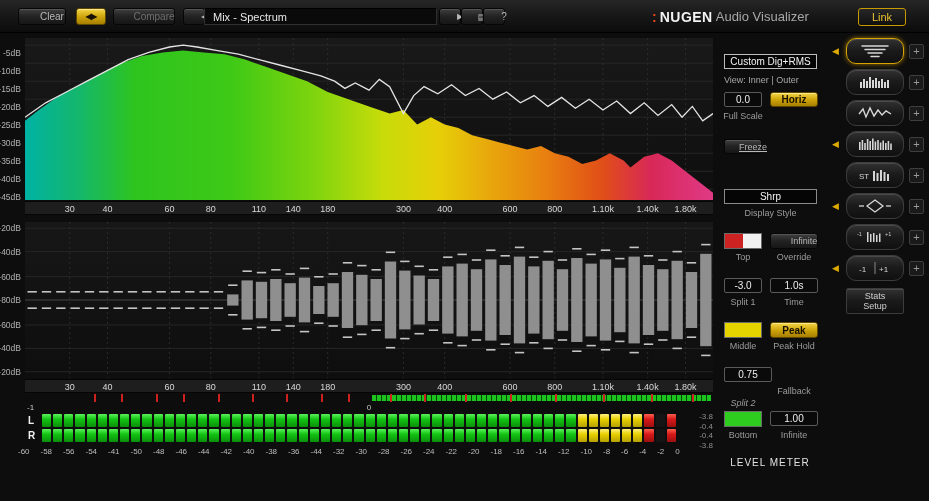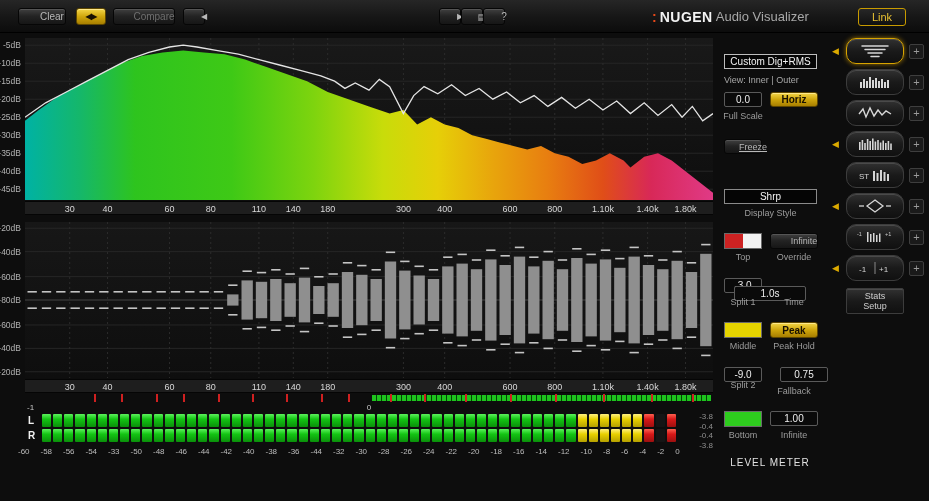--- a/index.html
+++ b/index.html
@@ -31,21 +31,21 @@
   #logo{left:652px;top:7px;height:19px;position:absolute;display:flex;align-items:center;gap:3px;}
   #logo .dots{color:#e84818;font-weight:bold;font-size:14px;}
   #logo .brand{color:#f2f2f2;font-weight:bold;font-size:14px;letter-spacing:.5px;}
   #logo .suffix{color:#a8a8a8;font-size:13px;}
   #btn-link{left:858px;top:8px;width:48px;height:18px;position:absolute;
     background:linear-gradient(180deg,#272727,#101010);border:1px solid #c89b00;border-radius:3px;
     color:#e8c132;font-size:11px;display:flex;align-items:center;justify-content:center;}
 
   
   .fill-svg{position:absolute;left:0;top:0;width:100%;height:100%;display:block;}
-  #spec-ylab{position:absolute;left:0;top:38px;width:24px;height:162px;}
+  #spec-ylab{position:absolute;left:0;top:46px;width:24px;height:162px;}
   #spec-plot{position:absolute;left:25px;top:38px;width:688px;height:162px;
     background:linear-gradient(180deg,#191919,#0e0e0e);}
   #freq-top{position:absolute;left:25px;top:201px;width:688px;height:14px;background:#1e1e1e;
     border-top:1px solid #050505;border-bottom:1px solid #050505;}
   #hist-ylab{position:absolute;left:0;top:222px;width:24px;height:156px;}
   #hist-plot{position:absolute;left:25px;top:222px;width:688px;height:156px;
     background:linear-gradient(180deg,#171717,#0e0e0e);}
   #freq-bot{position:absolute;left:25px;top:379px;width:688px;height:14px;background:#1e1e1e;
     border-top:1px solid #050505;border-bottom:1px solid #050505;}
   .axis-y-label{position:absolute;right:3px;transform:translateY(-50%);font-size:8.5px;color:#b2b2b2;white-space:nowrap;}
@@ -88,30 +88,30 @@
   #btn-horiz{left:770px;top:92px;width:48px;height:15px;position:absolute;}
   #fs-label{left:720px;top:111px;width:46px;}
   #btn-freeze{left:724px;top:139px;width:38px;height:15px;position:absolute;font-size:9px;text-decoration:underline;}
   #style-sel{left:724px;top:189px;width:93px;height:15px;border-color:#8a8a8a;}
   #style-label{left:724px;top:208px;width:93px;}
   #sw-top{left:724px;top:233px;width:38px;height:16px;}
   #btn-infinite{left:770px;top:233px;width:48px;height:16px;position:absolute;font-size:9px;}
   #top-label{left:724px;top:252px;width:38px;}
   #override-label{left:768px;top:252px;width:52px;}
   #split1-value{left:724px;top:278px;width:38px;height:15px;}
-  #time-value{left:734px;top:278px;width:72px;height:15px;margin-top:8px;}
+  #time-value{left:770px;top:278px;width:48px;height:15px;}
   #split1-label{left:720px;top:297px;width:46px;}
   #time-label{left:770px;top:297px;width:48px;}
   #sw-mid{left:724px;top:322px;width:38px;height:16px;}
   #btn-peak{left:770px;top:322px;width:48px;height:16px;position:absolute;}
   #middle-label{left:724px;top:341px;width:38px;}
   #peakhold-label{left:766px;top:341px;width:56px;}
   #split2-value{left:724px;top:367px;width:38px;height:15px;}
-  #fallback-value{left:780px;top:367px;width:48px;height:15px;}
-  #split2-label{left:720px;top:380px;width:46px;}
+  #fallback-value{left:724px;top:367px;width:48px;height:15px;}
+  #split2-label{left:720px;top:398px;width:46px;font-style:italic;}
   #fallback-label{left:770px;top:386px;width:48px;}
   #sw-bot{left:724px;top:411px;width:38px;height:16px;}
   #response-value{left:770px;top:411px;width:48px;height:15px;}
   #bottom-label{left:724px;top:430px;width:38px;}
   #response-label{left:766px;top:430px;width:56px;}
   #lm-title{left:718px;top:457px;width:104px;position:absolute;text-align:center;color:#e2e2e2;
     font-size:10px;letter-spacing:1px;}
 
   
   #preset-col{position:absolute;left:830px;top:38px;width:96px;}
@@ -135,20 +135,21 @@
 
   <div id="toolbar">
     <div class="tb btn-dark" id="btn-clear">Clear</div>
     <div class="tb btn-yellow" id="btn-ab">
       <span>◀▶</span>
     </div>
     <div class="tb btn-dark dim" id="btn-compare">Compare</div>
     <div class="tb btn-dark" id="btn-prev">
       <span>◀</span>
     </div>
+    <div class="tb" id="preset-display">Mix - Spectrum</div>
     <div class="tb btn-dark" id="btn-play">
       <span>▶</span>
     </div>
     <div class="tb btn-dark" id="btn-list">
       <span>▤</span>
     </div>
     <div class="tb btn-dark" id="btn-help">?</div>
     <div id="logo">
       <span class="dots">:</span>
       <span class="brand">NUGEN</span>
@@ -561,21 +562,21 @@
       <div>-3.8</div>
       <div>-0.4</div>
       <div>-0.4</div>
       <div>-3.8</div>
     </div>
   <div id="meter-scale">
       <span>-60</span>
       <span>-58</span>
       <span>-56</span>
       <span>-54</span>
-      <span>-33</span>
+      <span>-41</span>
       <span>-50</span>
       <span>-48</span>
       <span>-46</span>
       <span>-44</span>
       <span>-42</span>
       <span>-40</span>
       <span>-38</span>
       <span>-36</span>
       <span>-44</span>
       <span>-32</span>

